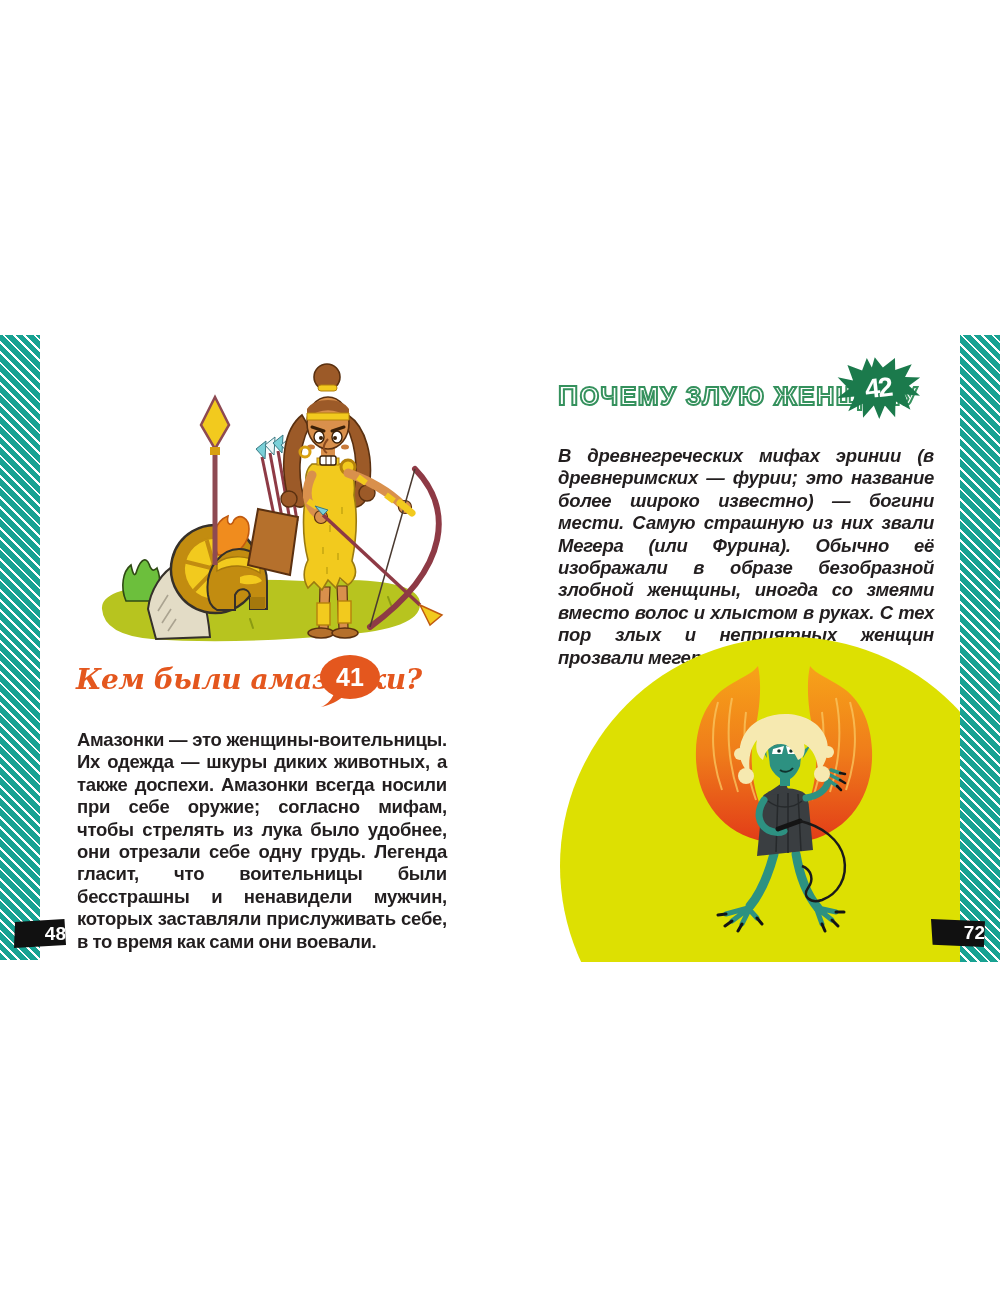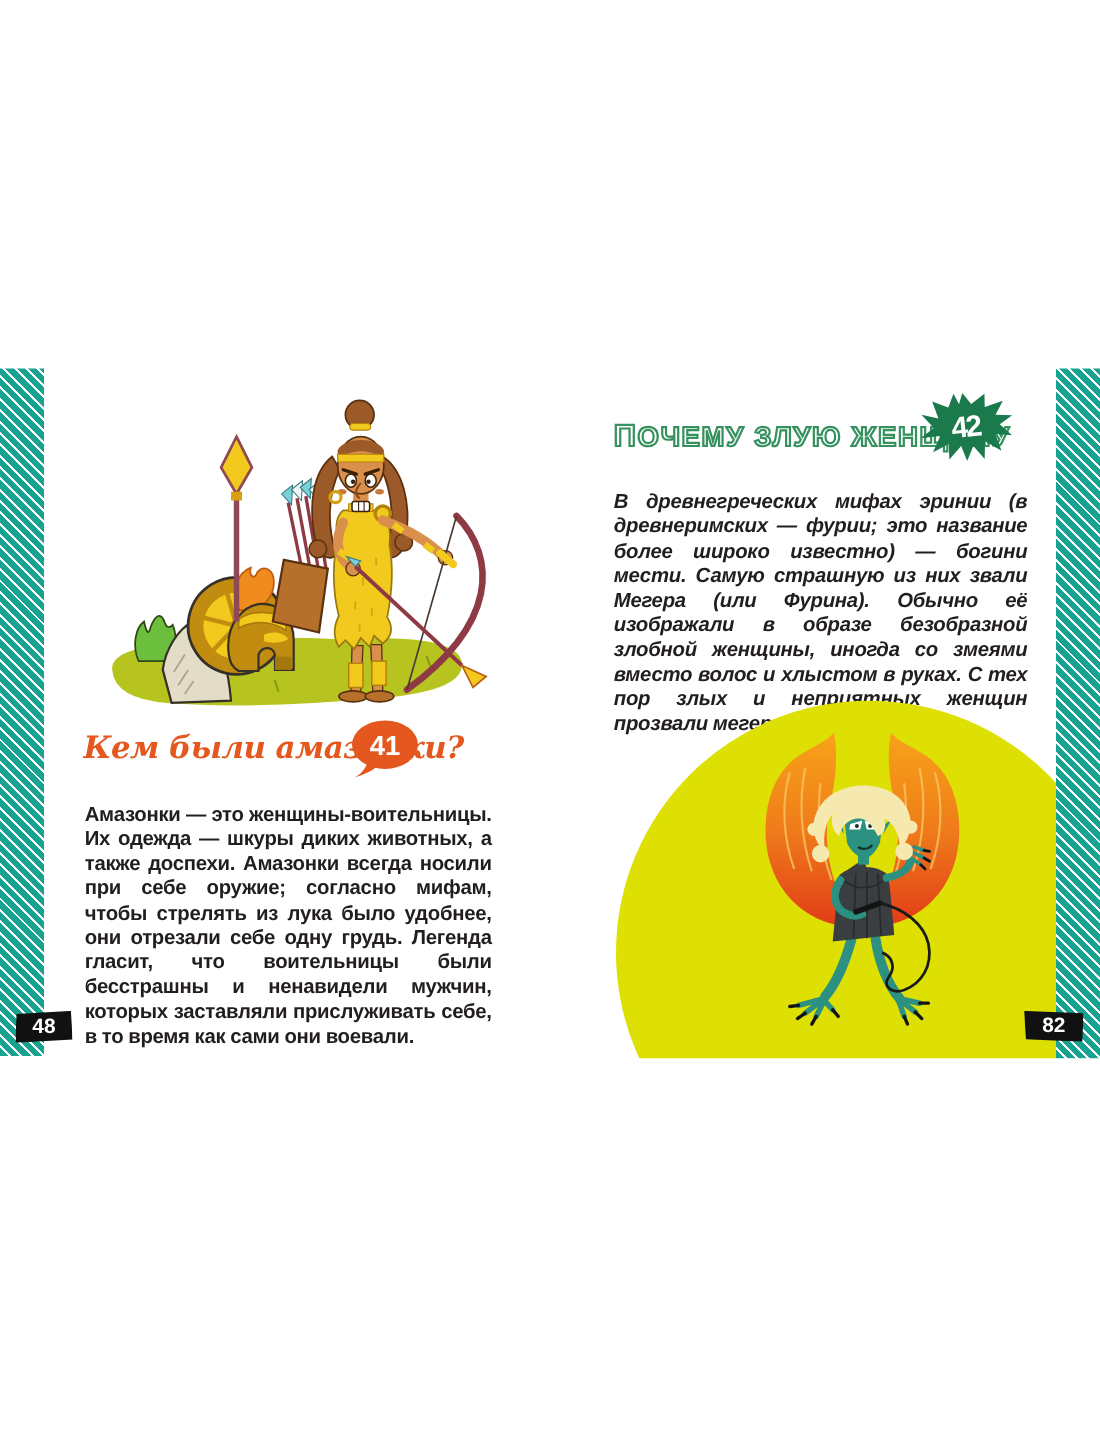--- a/index.html
+++ b/index.html
@@ -53,21 +53,21 @@
     .rtitle-line{color:var(--title_green,#35915d);}
   }
   .starburst{position:absolute;left:334px;top:21px;z-index:4;}
   .blob{position:absolute;left:60px;top:302px;width:460px;height:458px;
         border-radius:50%;background:var(--blob_yellow,#dde002);z-index:1;}
   .fury-illo{position:absolute;left:160px;top:315px;z-index:2;}
 
   
   .pagenum{position:absolute;top:584px;background:var(--page_number_bg,#111);
      color:#fff;font-weight:700;font-size:19px;display:flex;align-items:center;
-     justify-content:center;z-index:8;}
+     justify-content:flex-end;z-index:8;}
   .pagenum-left{left:14px;width:52px;height:29px;
      clip-path:polygon(2% 10%,97% 0%,100% 90%,0% 100%);}
   .pagenum-right{left:931px;width:54px;height:28px;
      clip-path:polygon(0% 0%,100% 8%,98% 100%,3% 92%);}
 
   svg text{font-family:"Liberation Sans",sans-serif;}
 </style>
 </head>
 <body>
 
@@ -277,17 +277,17 @@
           <circle cx="80" cy="104" r="6" fill="#f6e9b0"></circle>
           <circle cx="168" cy="102" r="6" fill="#f6e9b0"></circle>
         </g>
       </svg>
     </div>
 
     <div class="pagenum pagenum-left">
       <span>48</span>
     </div>
     <div class="pagenum pagenum-right">
-      <span>82</span>
+      <span>72</span>
     </div>
 
   </div>
 </div>
 
 </body></html>

